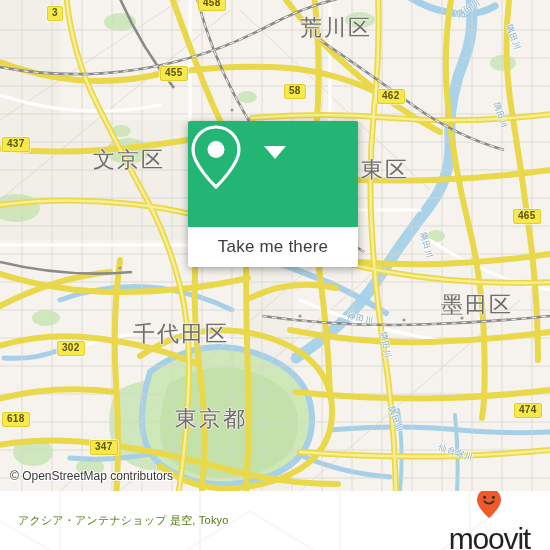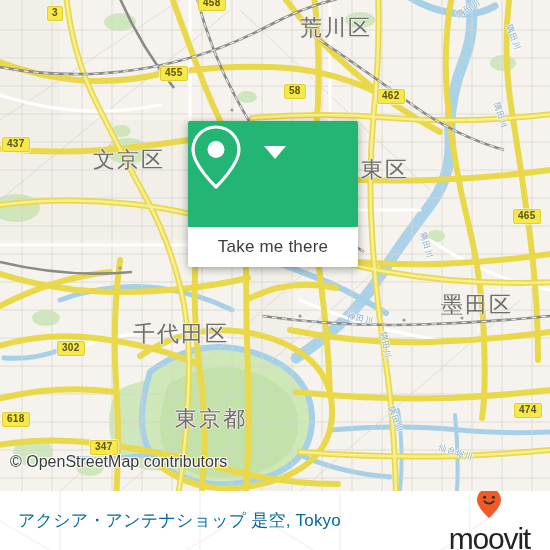--- a/index.html
+++ b/index.html
@@ -21,21 +21,21 @@
   .river{font-size:8px;color:#7ea8c4;letter-spacing:1px;
          text-shadow:1px 0 0 rgba(255,255,255,.8),-1px 0 0 rgba(255,255,255,.8),
                      0 1px 0 rgba(255,255,255,.8),0 -1px 0 rgba(255,255,255,.8);}
 
   .shield{position:absolute;background:#f7e94b;border:1.5px solid #e0cf2a;
           border-radius:2px;color:#5c5314;font-size:10px;font-weight:700;
           padding:1px 4px 2px 4px;line-height:1;letter-spacing:.3px;
           box-shadow:0 0 0 1px rgba(255,255,255,.5);}
 
   
-  #attrib{position:absolute;left:10px;bottom:20px;font-size:16px;color:#3a3a3a;
+  #attrib{position:absolute;left:10px;bottom:8px;font-size:12px;color:#3a3a3a;
           text-shadow:1px 1px 0 rgba(255,255,255,.9),-1px -1px 0 rgba(255,255,255,.9),
                       1px -1px 0 rgba(255,255,255,.9),-1px 1px 0 rgba(255,255,255,.9);}
 
   
   #popup{position:absolute;left:188px;top:121px;width:170px;
          filter:drop-shadow(0 2px 4px rgba(0,0,0,.35));}
   #popup-top{height:106px;background:#22b573;border-radius:2px 2px 0 0;
              display:flex;align-items:center;justify-content:center;}
   #popup-bottom{height:40px;background:#fff;border-radius:0 0 2px 2px;
                 display:flex;align-items:center;justify-content:center;}
@@ -44,21 +44,21 @@
               width:0;height:0;border-left:11px solid transparent;
               border-right:11px solid transparent;border-top:13px solid #fff;}
 
   
   #footer{position:absolute;left:0;top:491px;width:550px;height:59px;
           background:#fff;overflow:hidden;}
   #footer-wm{position:absolute;left:0;top:-300px;width:550px;height:400px;opacity:.07;}
   #footer-inner{position:absolute;left:0;top:0;width:550px;height:59px;
                 display:flex;align-items:center;justify-content:space-between;
                 padding:0 20px 0 18px;box-sizing:border-box;}
-  #place-title{font-size:17px;color:#0369a1;letter-spacing:.2px;white-space:nowrap;}
+  #place-title{font-size:11px;color:#4d7c0f;letter-spacing:.2px;white-space:nowrap;}
   #brand{display:flex;align-items:center;gap:5px;flex-direction:column;}
   #brand-word{font-size:30px;color:#232323;letter-spacing:-1.2px;line-height:1;
               font-weight:400;}
 </style>
 </head>
 <body>
 
 <div id="page">
 
   <div id="map">

